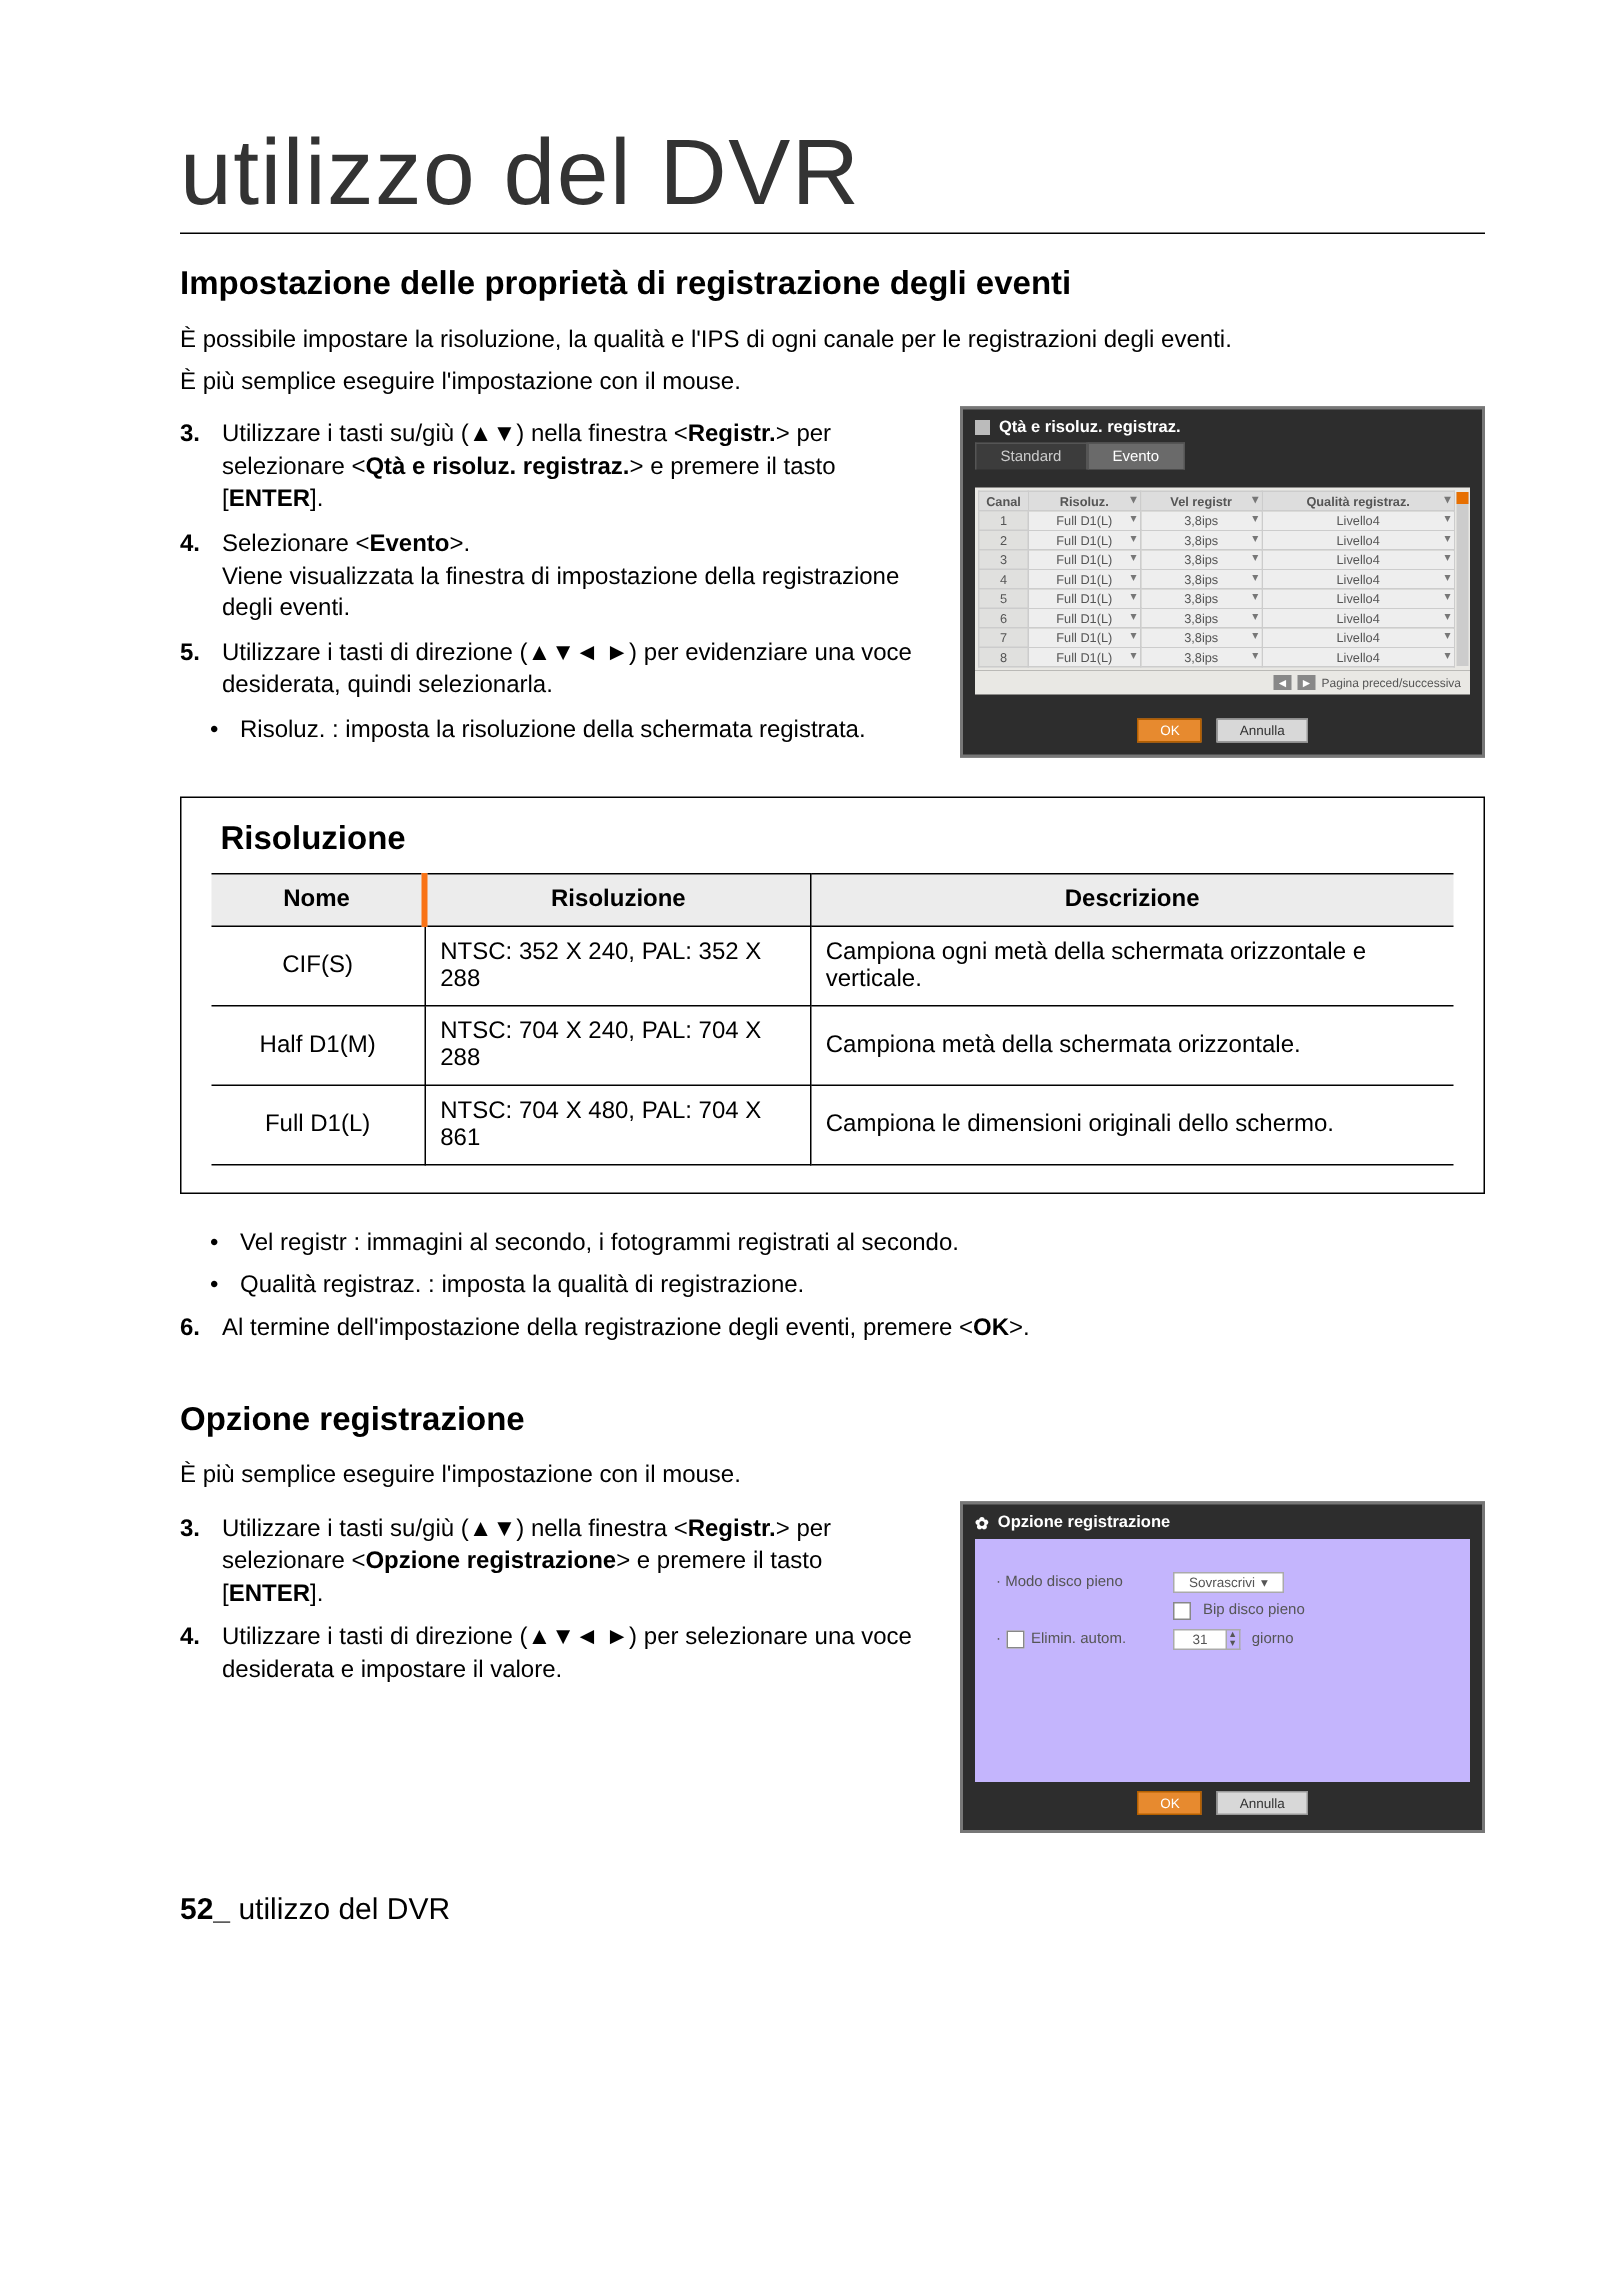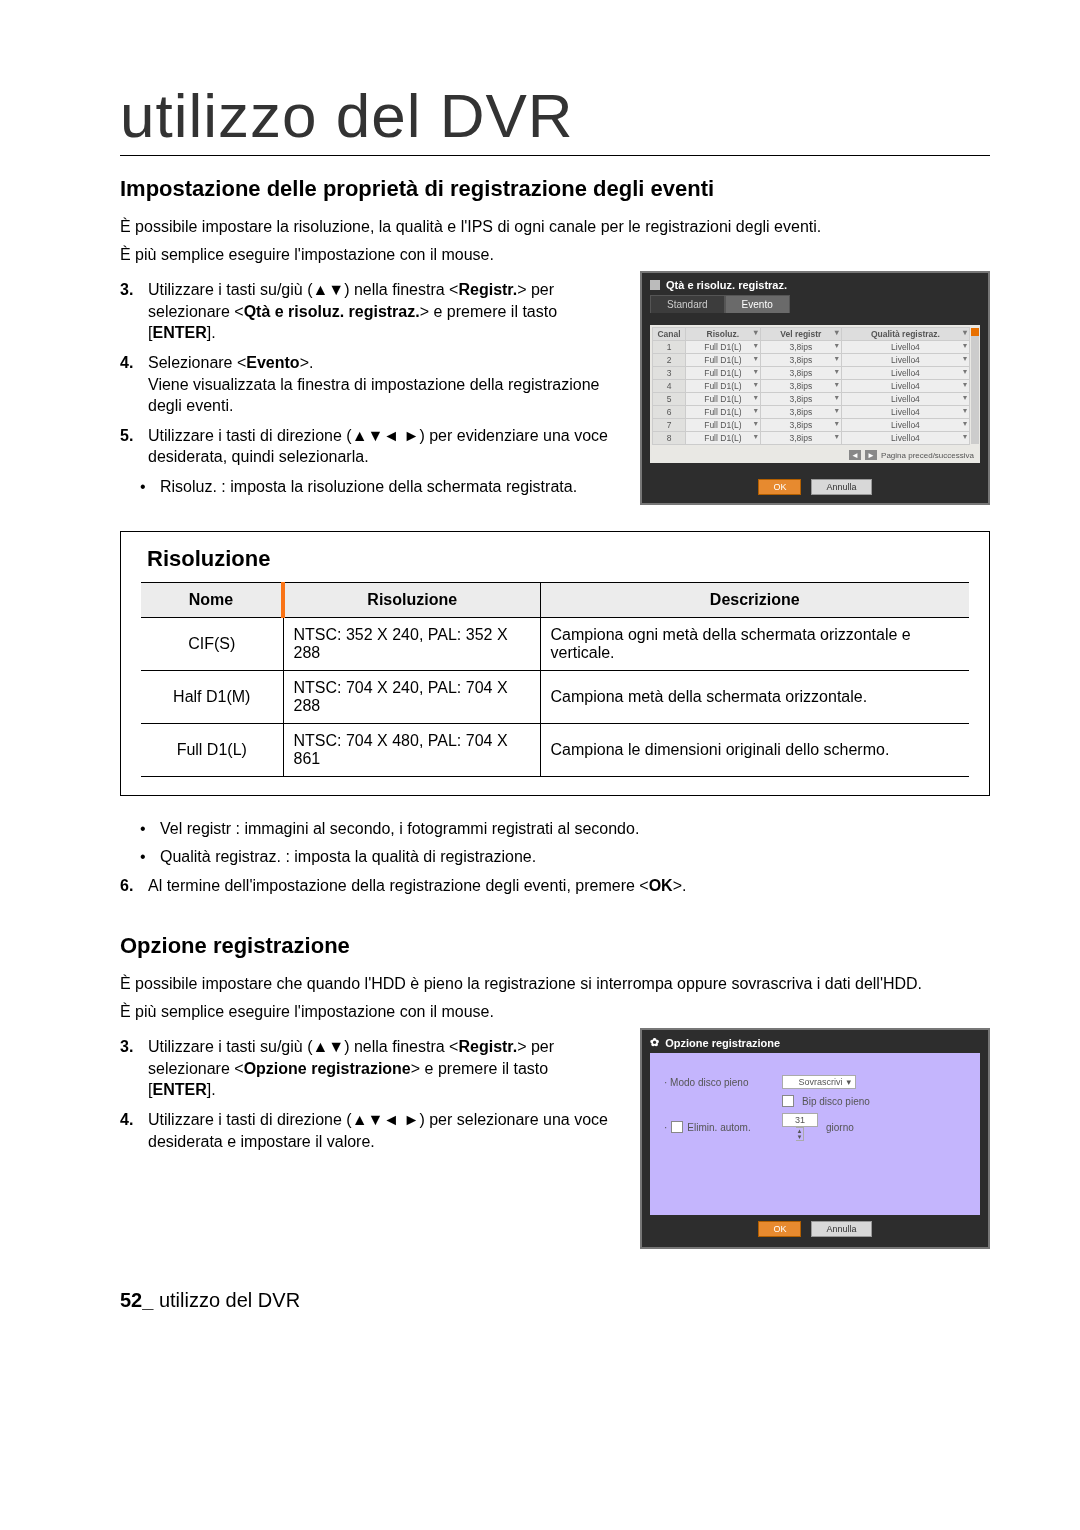--- a/index.html
+++ b/index.html
@@ -225,28 +225,28 @@
     font-size: 10px;
     min-height: 130px;
   }
   .dvr2-row {
     display:flex; align-items:center; gap: 8px; margin: 6px 0;
   }
   .dvr2-row .lab { width: 110px; }
   .dvr2-select {
     border:1px solid #aaa; background:#fff; padding:1px 4px;
     display:inline-flex; align-items:center; gap:4px; font-size:9px;
-    min-width: 64px; justify-content:flex-end;
+    min-width: 64px; justify-content:center;
   }
   .dvr2-row .chk {
     width:10px; height:10px; border:1px solid #888; background:#fff;
     display:inline-block;
   }
   .dvr2-row .spinner {
-    display:inline-flex; align-items:center; gap:0;flex-direction:column;
+    display:inline-flex; align-items:center; gap:0;
   }
   .dvr2-row .spinner .val {
     border:1px solid #aaa; background:#fff; width:34px; text-align:center;
     font-size:9px; padding:1px 0;
   }
   .dvr2-row .spinner .arws {
     display:flex; flex-direction:column; font-size:7px; line-height:6px;
     border:1px solid #aaa; border-left:none;
   }
   .dvr2-row .spinner .arws span {
@@ -430,21 +430,20 @@
       </div>
     <div class="step">
       <div class="step-num">6.</div>
       <div class="step-body">
         <span>Al termine dell'impostazione della registrazione degli eventi, premere &lt;</span><span class="bold">OK</span><span>&gt;.</span>
       </div>
     </div>
   </div>
 
   <div class="h2" style="margin-top:36px">Opzione registrazione</div>
-  <div class="body-text">È possibile impostare che quando l'HDD è pieno la registrazione si interrompa oppure sovrascriva i dati dell'HDD.</div>
   <div class="body-text">È più semplice eseguire l'impostazione con il mouse.</div>
 
   <div class="ol-block">
     <div class="ol-left">
       <div class="step">
         <div class="step-num">3.</div>
         <div class="step-body">
           <span>Utilizzare i tasti su/giù (▲▼) nella finestra &lt;</span><span class="bold">Registr.</span><span>&gt; per selezionare &lt;</span><span class="bold">Opzione registrazione</span><span>&gt; e premere il tasto [</span><span class="bold">ENTER</span><span>].</span>
         </div>
       </div>

